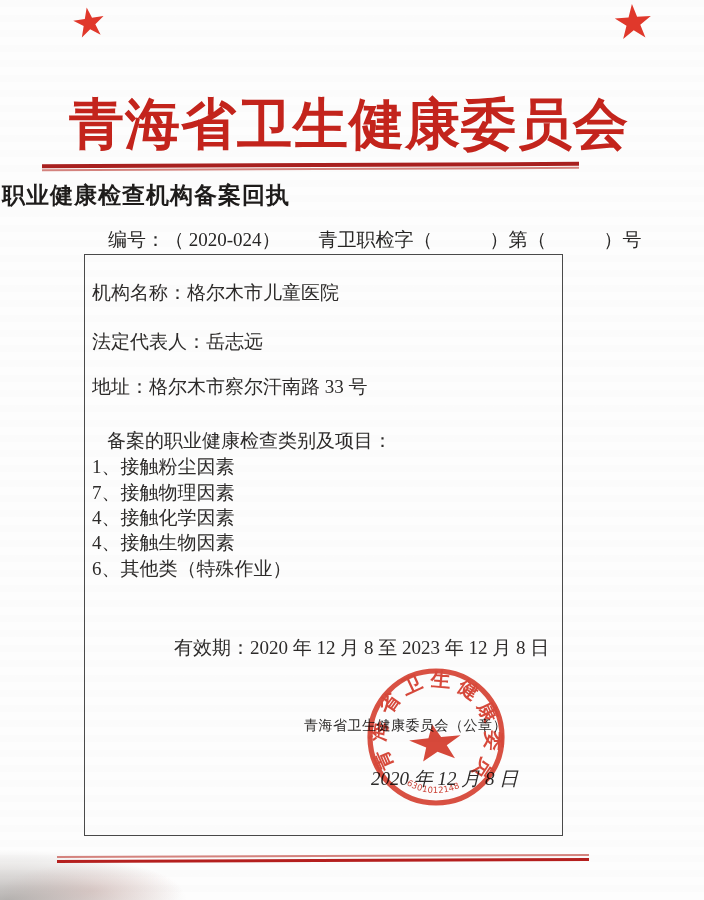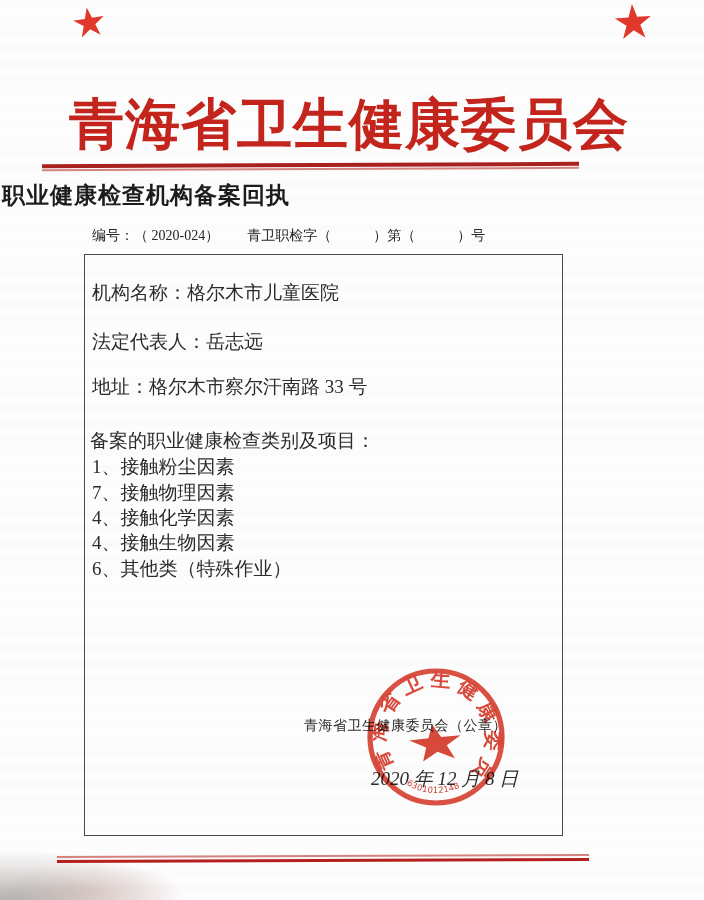--- a/index.html
+++ b/index.html
@@ -25,31 +25,31 @@
     color:#c3241c; white-space:nowrap;
   }
   .rule { left:42px; top:163px; width:537px; transform:rotate(-0.25deg); }
   .rule .thick { height:3.5px; background:#a8201f; }
   .rule .thin  { margin-top:1.5px; height:1.8px; background:#d4837e; }
 
   .doc-title {
     left:2px; top:180px; width:636px; text-align:left;
     font-size:23px; font-weight:bold; letter-spacing:1px; color:#1e1c1b;
   }
-  .serial-line { left:92px; top:227px; font-size:14px; white-space:pre; color:#262524;text-align:right; }
+  .serial-line { left:108px; top:227px; font-size:19px; white-space:pre; color:#262524;text-align:right; }
 
   .form-box {
     left:84px; top:254px; width:477px; height:580px;
     border:1.5px solid #4a4a4a; background:rgba(255,255,255,0);
   }
   .line { font-size:19px; white-space:pre; color:#2d2b2a; }
   .l-inst   { left:92px; top:280px; }
   .l-legal  { left:92px; top:329px; }
   .l-addr   { left:92px; top:374px; }
-  .l-cathead{ left:90px; top:428px; }
+  .l-cathead{ left:107px; top:428px; }
   .l-item0  { left:92px; top:454px; }
   .l-item1  { left:92px; top:480px; }
   .l-item2  { left:92px; top:505px; }
   .l-item3  { left:92px; top:530px; }
   .l-item4  { left:92px; top:556px; }
   .l-valid  { left:174px; top:635px; }
   .l-issuer { left:304px; top:717px; font-size:14px; letter-spacing:.5px; }
   .l-date   { left:371px; top:766px;font-style:italic; }
 
   .seal { left:350px; top:651px; width:172px; height:172px; mix-blend-mode:multiply; opacity:.93; }
@@ -86,20 +86,21 @@
   <div class="abs line l-addr"><span>地址：</span><span>格尔木市察尔汗南路 33 号</span></div>
 
   <div class="abs line l-cathead">备案的职业健康检查类别及项目：</div>
 
   <div class="abs line l-item0">1、接触粉尘因素</div>
   <div class="abs line l-item1">7、接触物理因素</div>
   <div class="abs line l-item2">4、接触化学因素</div>
   <div class="abs line l-item3">4、接触生物因素</div>
   <div class="abs line l-item4">6、其他类（特殊作业）</div>
 
+  <div class="abs line l-valid"><span>有效期：</span><span>2020 年 12 月 8 至 2023 年 12 月 8 日</span></div>
 
   <div class="abs line l-issuer">青海省卫生健康委员会（公章）</div>
 
   <div class="abs line l-date">2020 年 12 月 8 日</div>
 
   <svg class="abs seal" viewBox="0 0 172 172">
     <defs>
       <path id="rimArc" d="M 44.2 115.3 A 51 51 0 1 1 127.8 115.3" fill="none"></path>
       <path id="serialArc" d="M 56.3 133.5 A 56 56 0 0 0 115.7 133.5" fill="none"></path>
     </defs>

